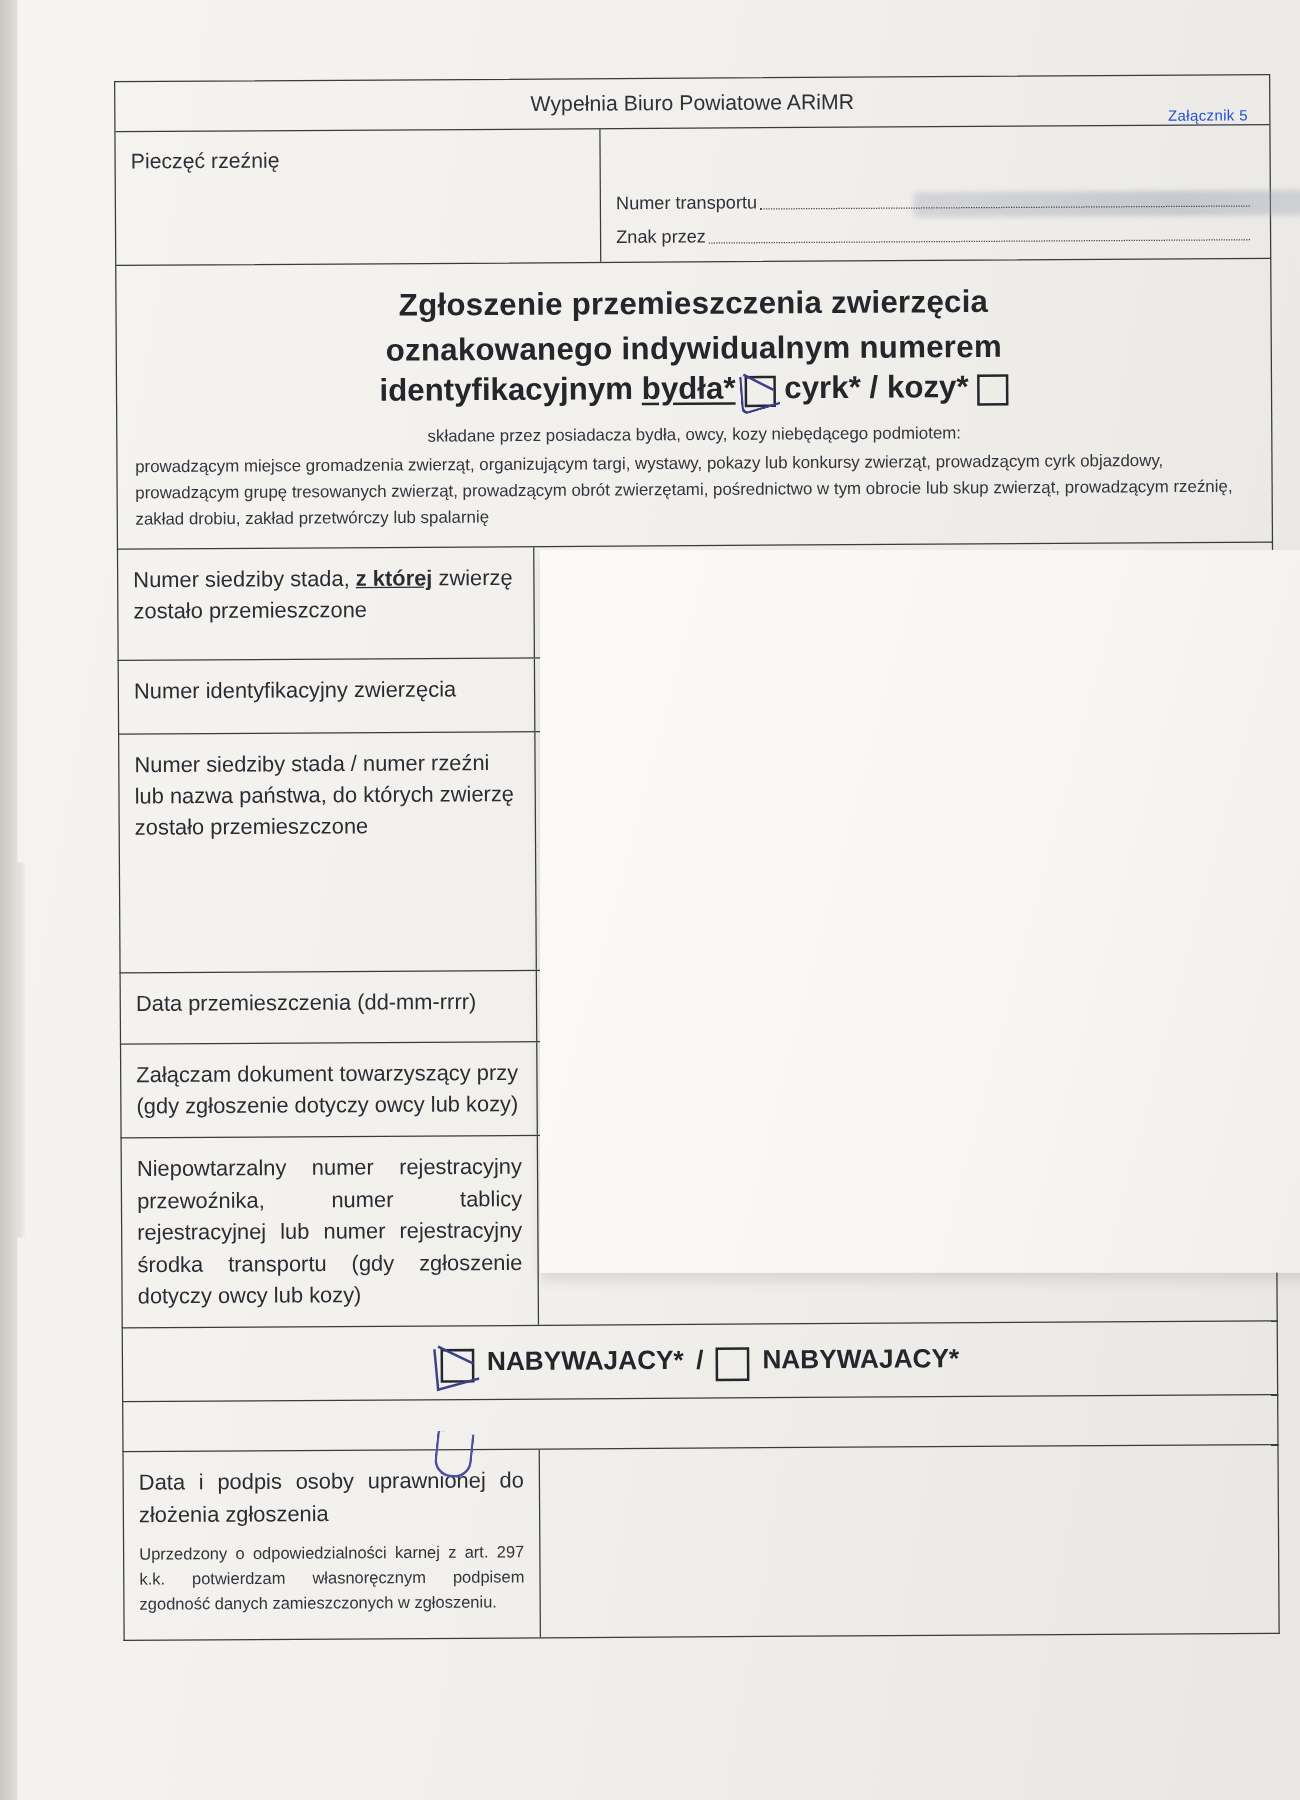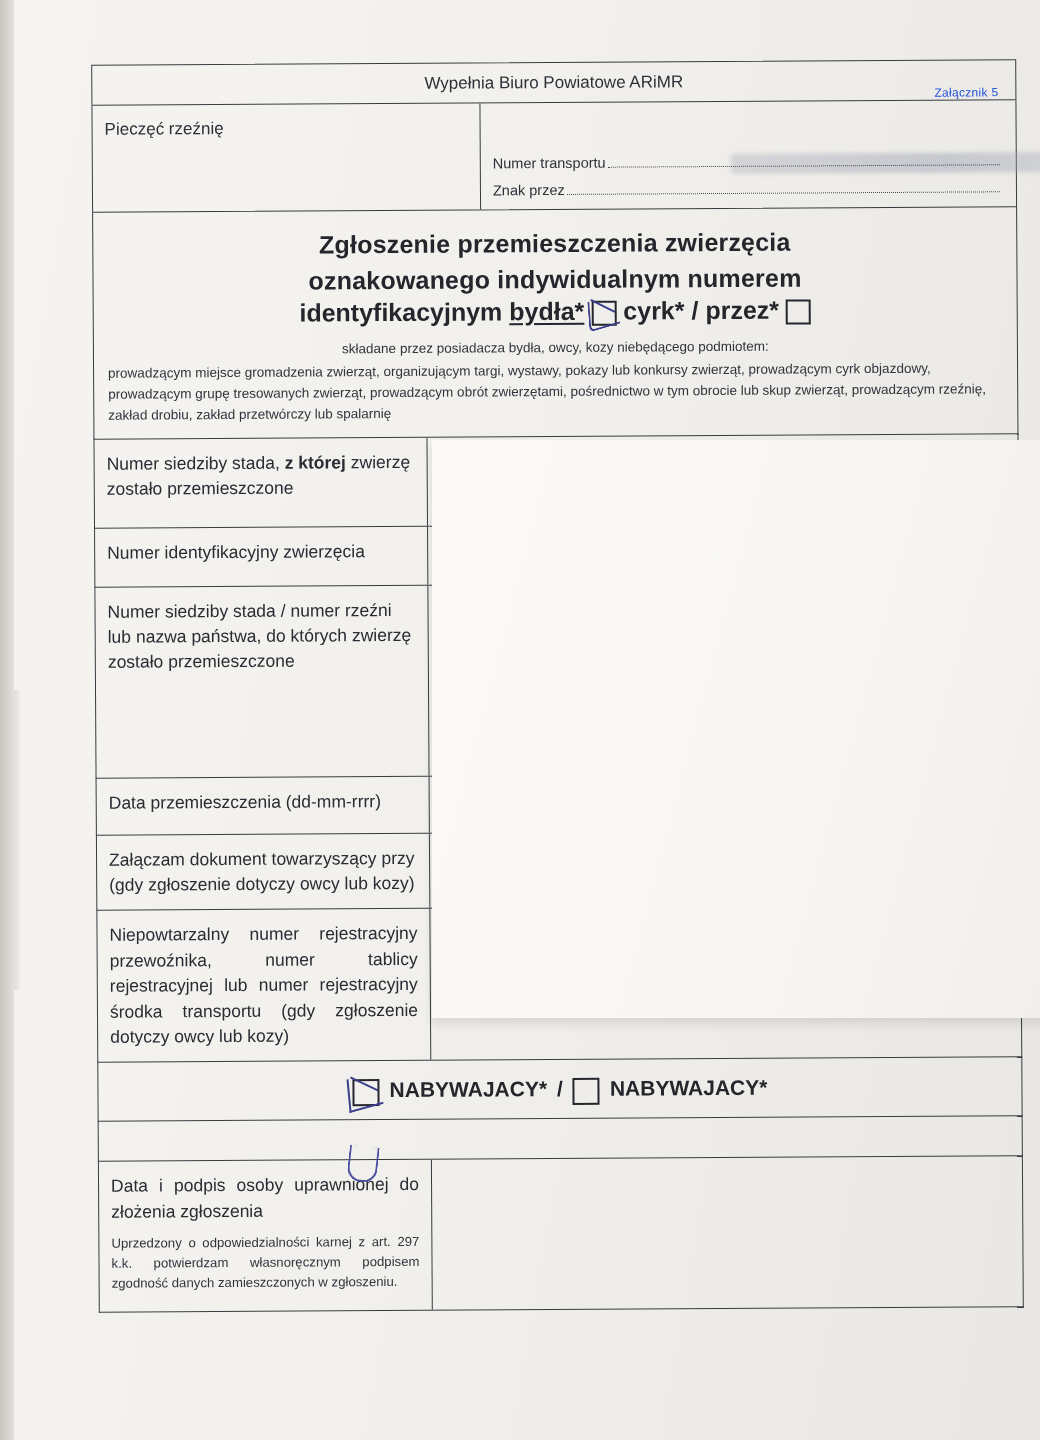--- a/index.html
+++ b/index.html
@@ -210,21 +210,21 @@
   .field-label {
     width: 333px;
     border-right: 1.6px solid #3a3a42;
     padding: 12px 12px 12px 12px;
     font-size: 17.5px;
     color: #2b2b33;
     line-height: 1.45;
     box-sizing: border-box;
   }
   .field-label.justify { text-align: justify; }
-  .field-label b { font-weight: bold; }
+  .field-label b { font-weight: bold; text-decoration: underline; }
   .field-value { flex: 1; }
 
   .h1 { min-height: 88px; }
   .h2 { min-height: 58px; }
   .h3 { min-height: 190px; }
   .h4 { min-height: 56px; }
   .h5 { min-height: 74px; }
   .h6 { min-height: 128px; }
   .h7 { min-height: 42px; }
   .h8 { min-height: 150px; }
@@ -326,21 +326,21 @@
   <div class="box">
     <div class="title-block">
       <div class="title-line">Zgłoszenie przemieszczenia zwierzęcia</div>
       <div class="title-line">oznakowanego indywidualnym numerem</div>
       <div class="title-line3">
         <span>identyfikacyjnym</span>
         <span class="u">bydła*</span>
         <span class="cbox checked"></span>
         <span>cyrk*</span>
         <span>/</span>
-        <span>przez*</span>
+        <span>kozy*</span>
         <span class="cbox"></span>
       </div>
     </div>
     <div class="subtitle">
       <span class="center">składane przez posiadacza bydła, owcy, kozy niebędącego podmiotem:</span>
       <span class="just">prowadzącym miejsce gromadzenia zwierząt, organizującym targi, wystawy, pokazy lub konkursy zwierząt, prowadzącym cyrk objazdowy, prowadzącym grupę tresowanych zwierząt, prowadzącym obrót zwierzętami, pośrednictwo w tym obrocie lub skup zwierząt, prowadzącym rzeźnię, zakład drobiu, zakład przetwórczy lub spalarnię</span>
     </div>
   </div>
 
   <div class="box">

